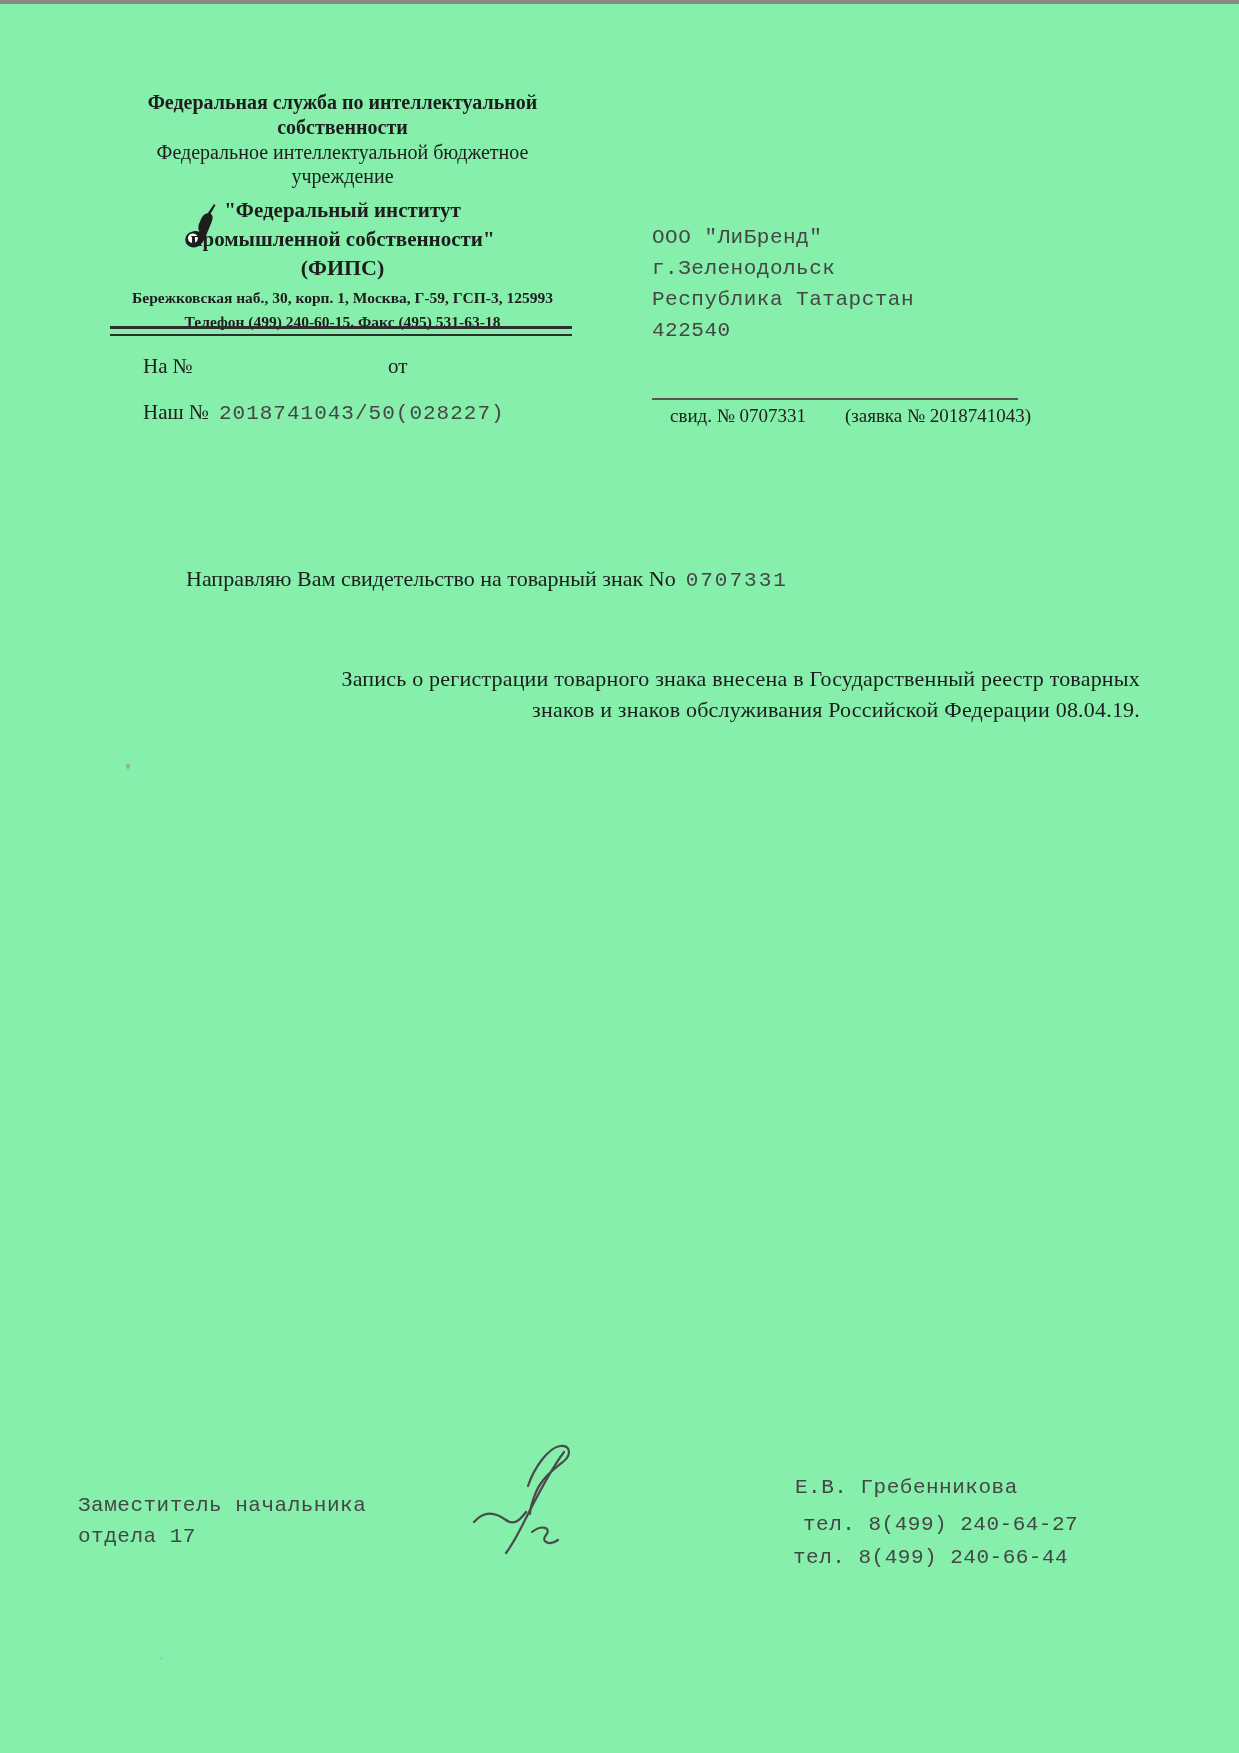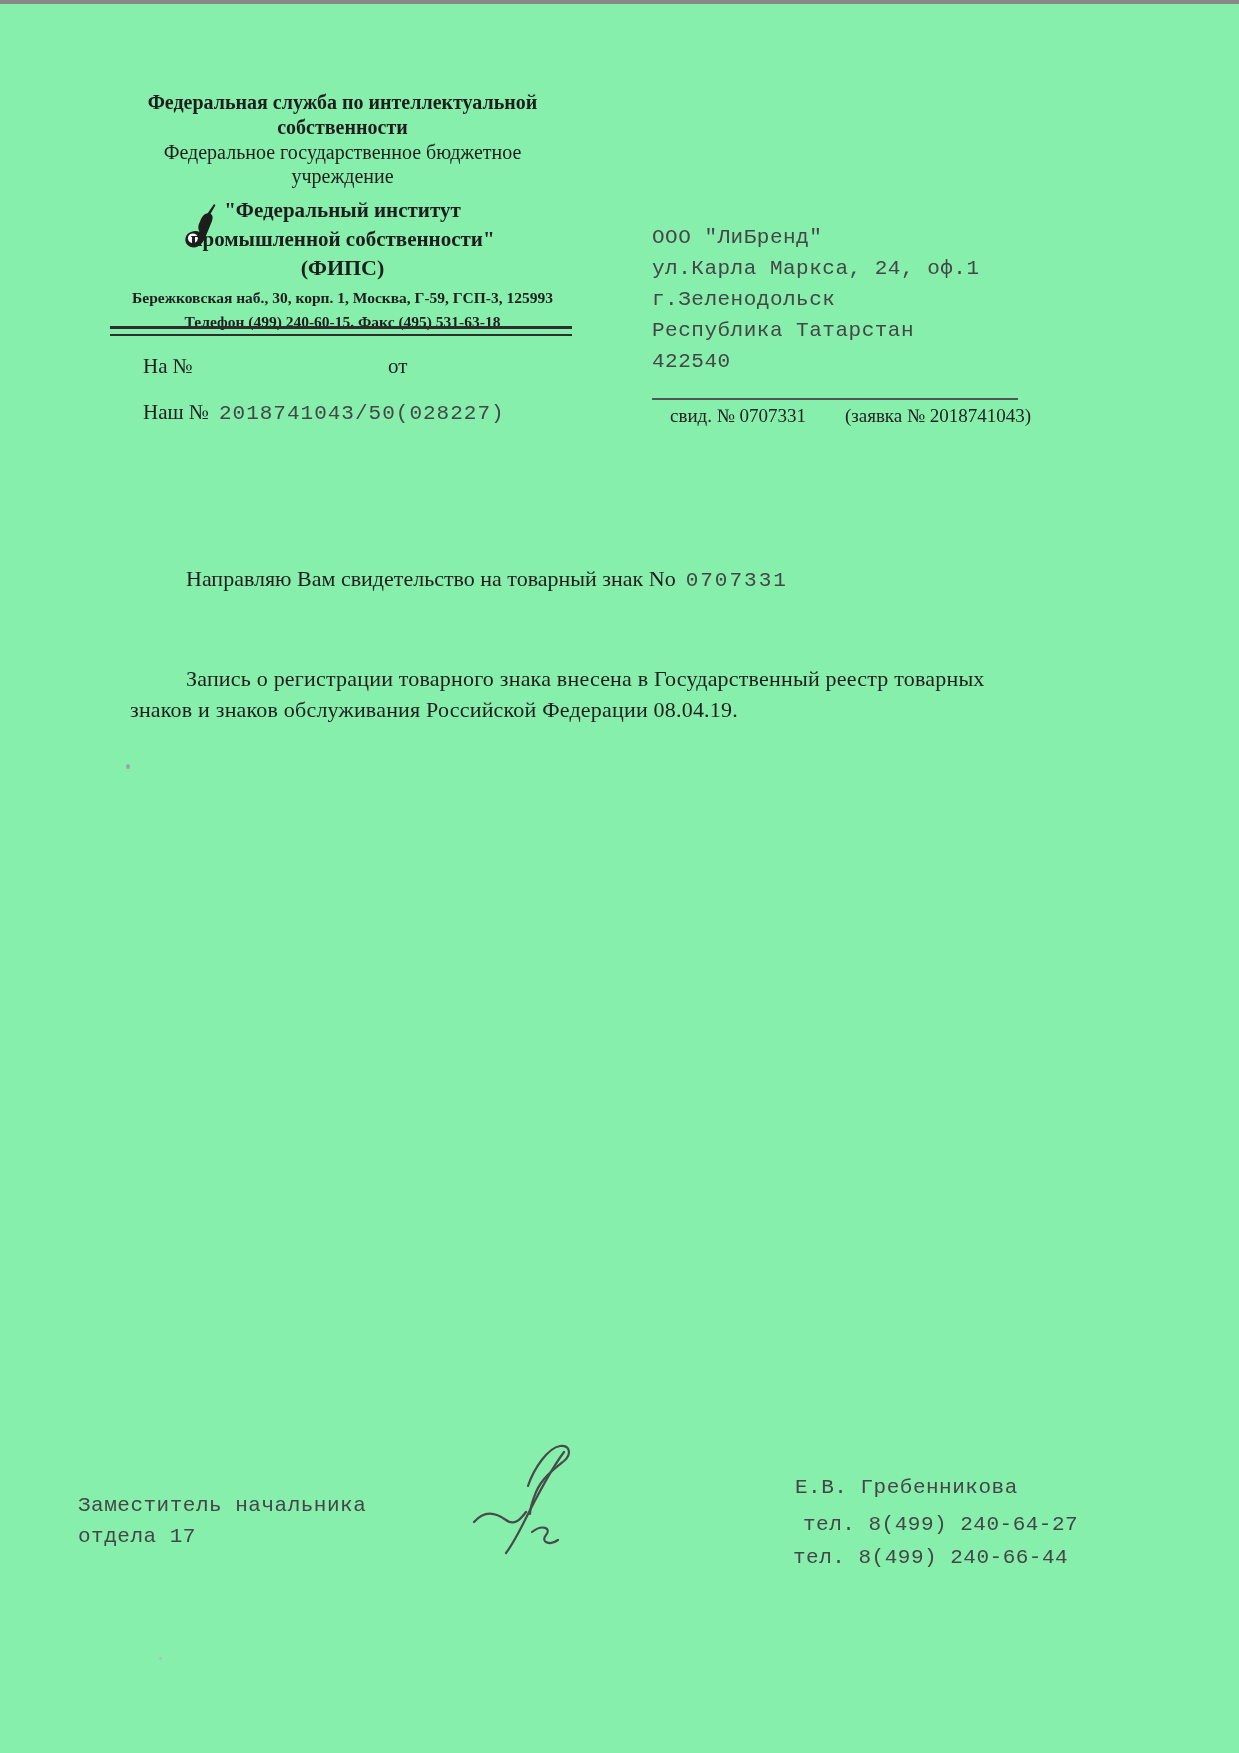--- a/index.html
+++ b/index.html
@@ -35,21 +35,21 @@
   
   .recipient{left:652px;top:218px;font-size:21px;line-height:31px;letter-spacing:.5px;white-space:nowrap;}
   
   .cert-rule{left:652px;top:394px;width:366px;height:2px;background:#555;}
   .cert-row{left:652px;top:401px;font-size:19px;white-space:nowrap;color:#222;}
   .cert-svid{margin-left:18px;}
   .cert-zayavka{margin-left:34px;}
   
   .p1{left:186px;top:562px;font-size:22px;white-space:nowrap;}
   .p1 .num{font-size:21px;letter-spacing:2px;padding-left:10px;}
-  .p2{left:130px;top:659px;width:1010px;font-size:22px;line-height:31px;letter-spacing:.2px;}
+  .p2{left:130px;top:659px;width:1010px;font-size:22px;line-height:31px;letter-spacing:.2px;text-align:right;}
   .p2-l1{text-indent:56px;}
   
   .sig-title{left:78px;top:1486px;width:292px;
     font-size:21px;line-height:31px;letter-spacing:.5px;}
   .sig-svg{left:452px;top:1438px;width:150px;height:120px;}
   .sig-name{left:775px;top:1472px;font-size:21px;letter-spacing:.5px;padding-left:20px;white-space:nowrap;text-align:center;}
   .sig-tel1{left:803px;top:1509px;font-size:21px;letter-spacing:.5px;white-space:nowrap;}
   .sig-tel2{left:793px;top:1542px;font-size:21px;letter-spacing:.5px;white-space:nowrap;}
   
   .speck1{left:126px;top:760px;width:4px;height:5px;background:#9a9a9a;border-radius:2px;opacity:.75;}
@@ -62,40 +62,39 @@
 
   <svg class="abs logo" viewBox="0 0 40 52">
     <path d="M26.5 16 L36 2 L37.5 3.5 L29 18 Z" fill="#1d1d1d"></path>
     <path d="M21 21 C23 14 28 10.5 32 12.5 C35 14 35 17 33.5 21 L27 37 C23.5 45.5 17.5 50.5 10.5 47.5 C4.5 45 4 37.5 8.5 33.5 C12 30.5 17 30 20.5 31.5 C18.5 28 19 24.5 21 21 Z" fill="#1d1d1d"></path>
     <circle cx="13.5" cy="38.5" r="5.2" fill="#ffffff"></circle>
   </svg>
 
   <div class="abs letterhead">
     <div class="lh-b">Федеральная служба по интеллектуальной</div>
     <div class="lh-b">собственности</div>
-    <div class="lh-r">Федеральное государственное бюджетное</div>
+    <div class="lh-r">Федеральное интеллектуальной бюджетное</div>
     <div class="lh-r">учреждение</div>
     <div class="lh-inst lh-inst1">"Федеральный институт</div>
     <div class="lh-inst">промышленной собственности"</div>
     <div class="lh-fips">(ФИПС)</div>
     <div class="lh-small lh-addr">Бережковская наб., 30, корп. 1, Москва, Г-59, ГСП-3, 125993</div>
     <div class="lh-small">Телефон (499) 240-60-15. Факс (495) 531-63-18</div>
   </div>
 
   <div class="abs dbl-rule"></div>
 
   <div class="abs serif21 na-label">На №</div>
   <div class="abs serif21 ot-label">от</div>
   <div class="abs nash-row">
     <span class="serif21">Наш №</span><span class="mono nash-val">2018741043/50(028227)</span>
   </div>
 
   <div class="abs mono recipient">
     <div>ООО "ЛиБренд"</div>
-    <div>ул.Карла Маркса, 24, оф.1</div>
     <div>г.Зеленодольск</div>
     <div>Республика Татарстан</div>
     <div>422540</div>
   </div>
 
   <div class="abs cert-rule"></div>
   <div class="abs cert-row">
     <span class="cert-svid">свид. № 0707331</span>
     <span class="cert-zayavka">(заявка № 2018741043)</span>
   </div>

